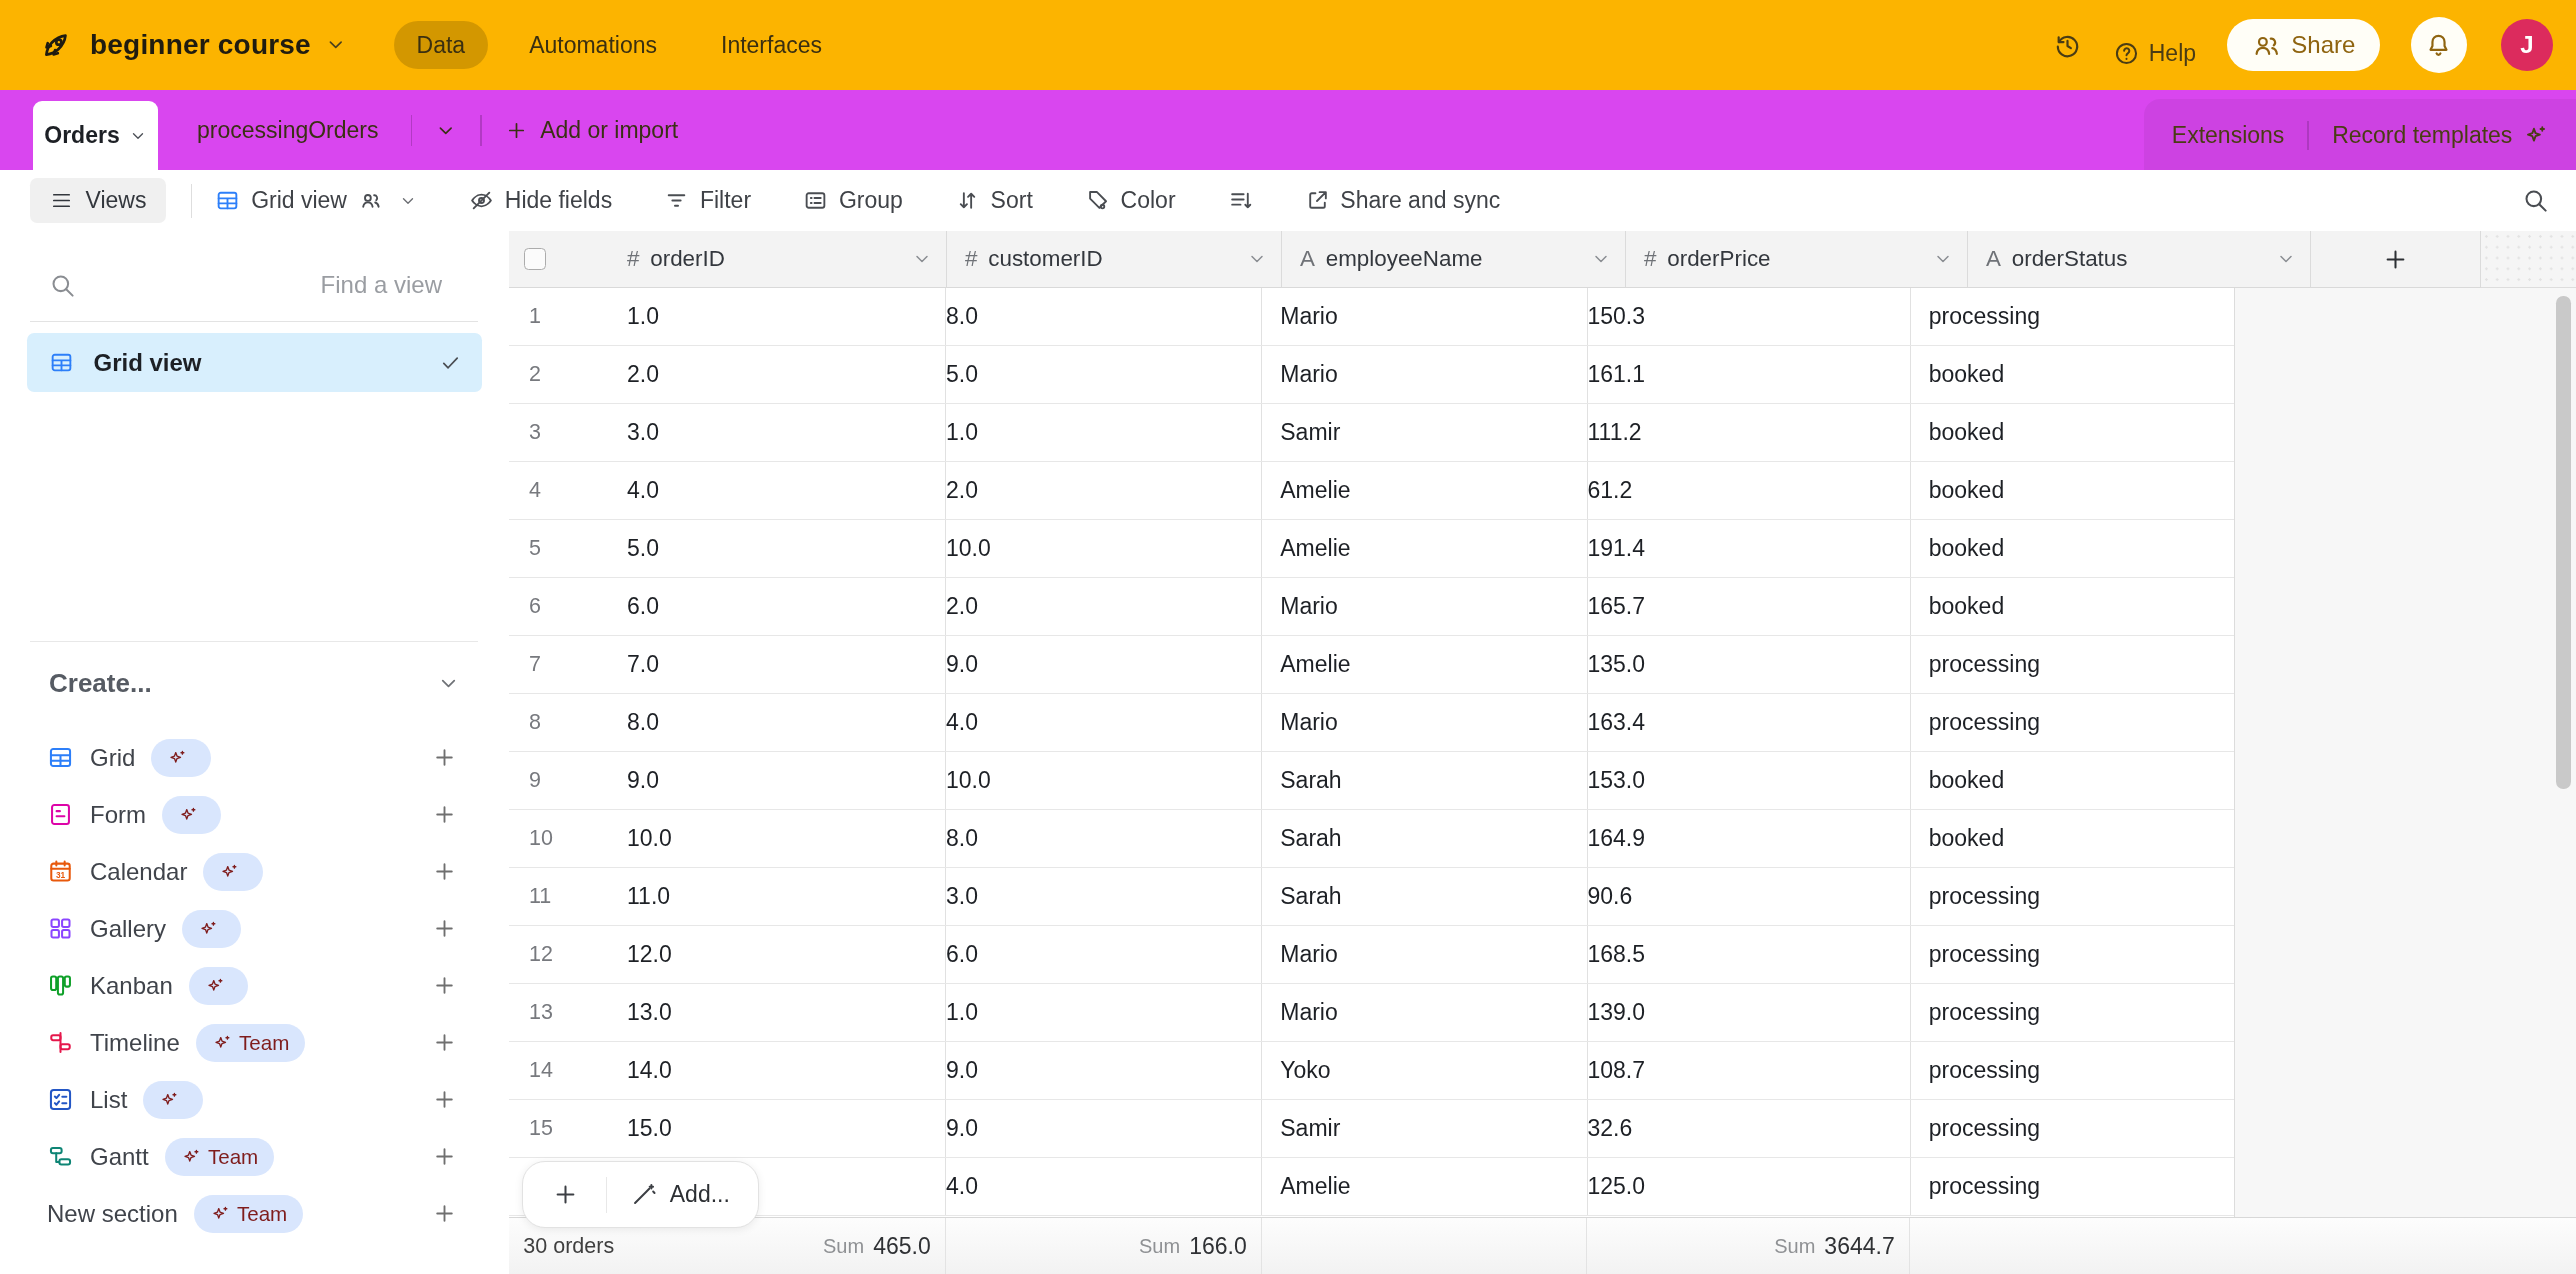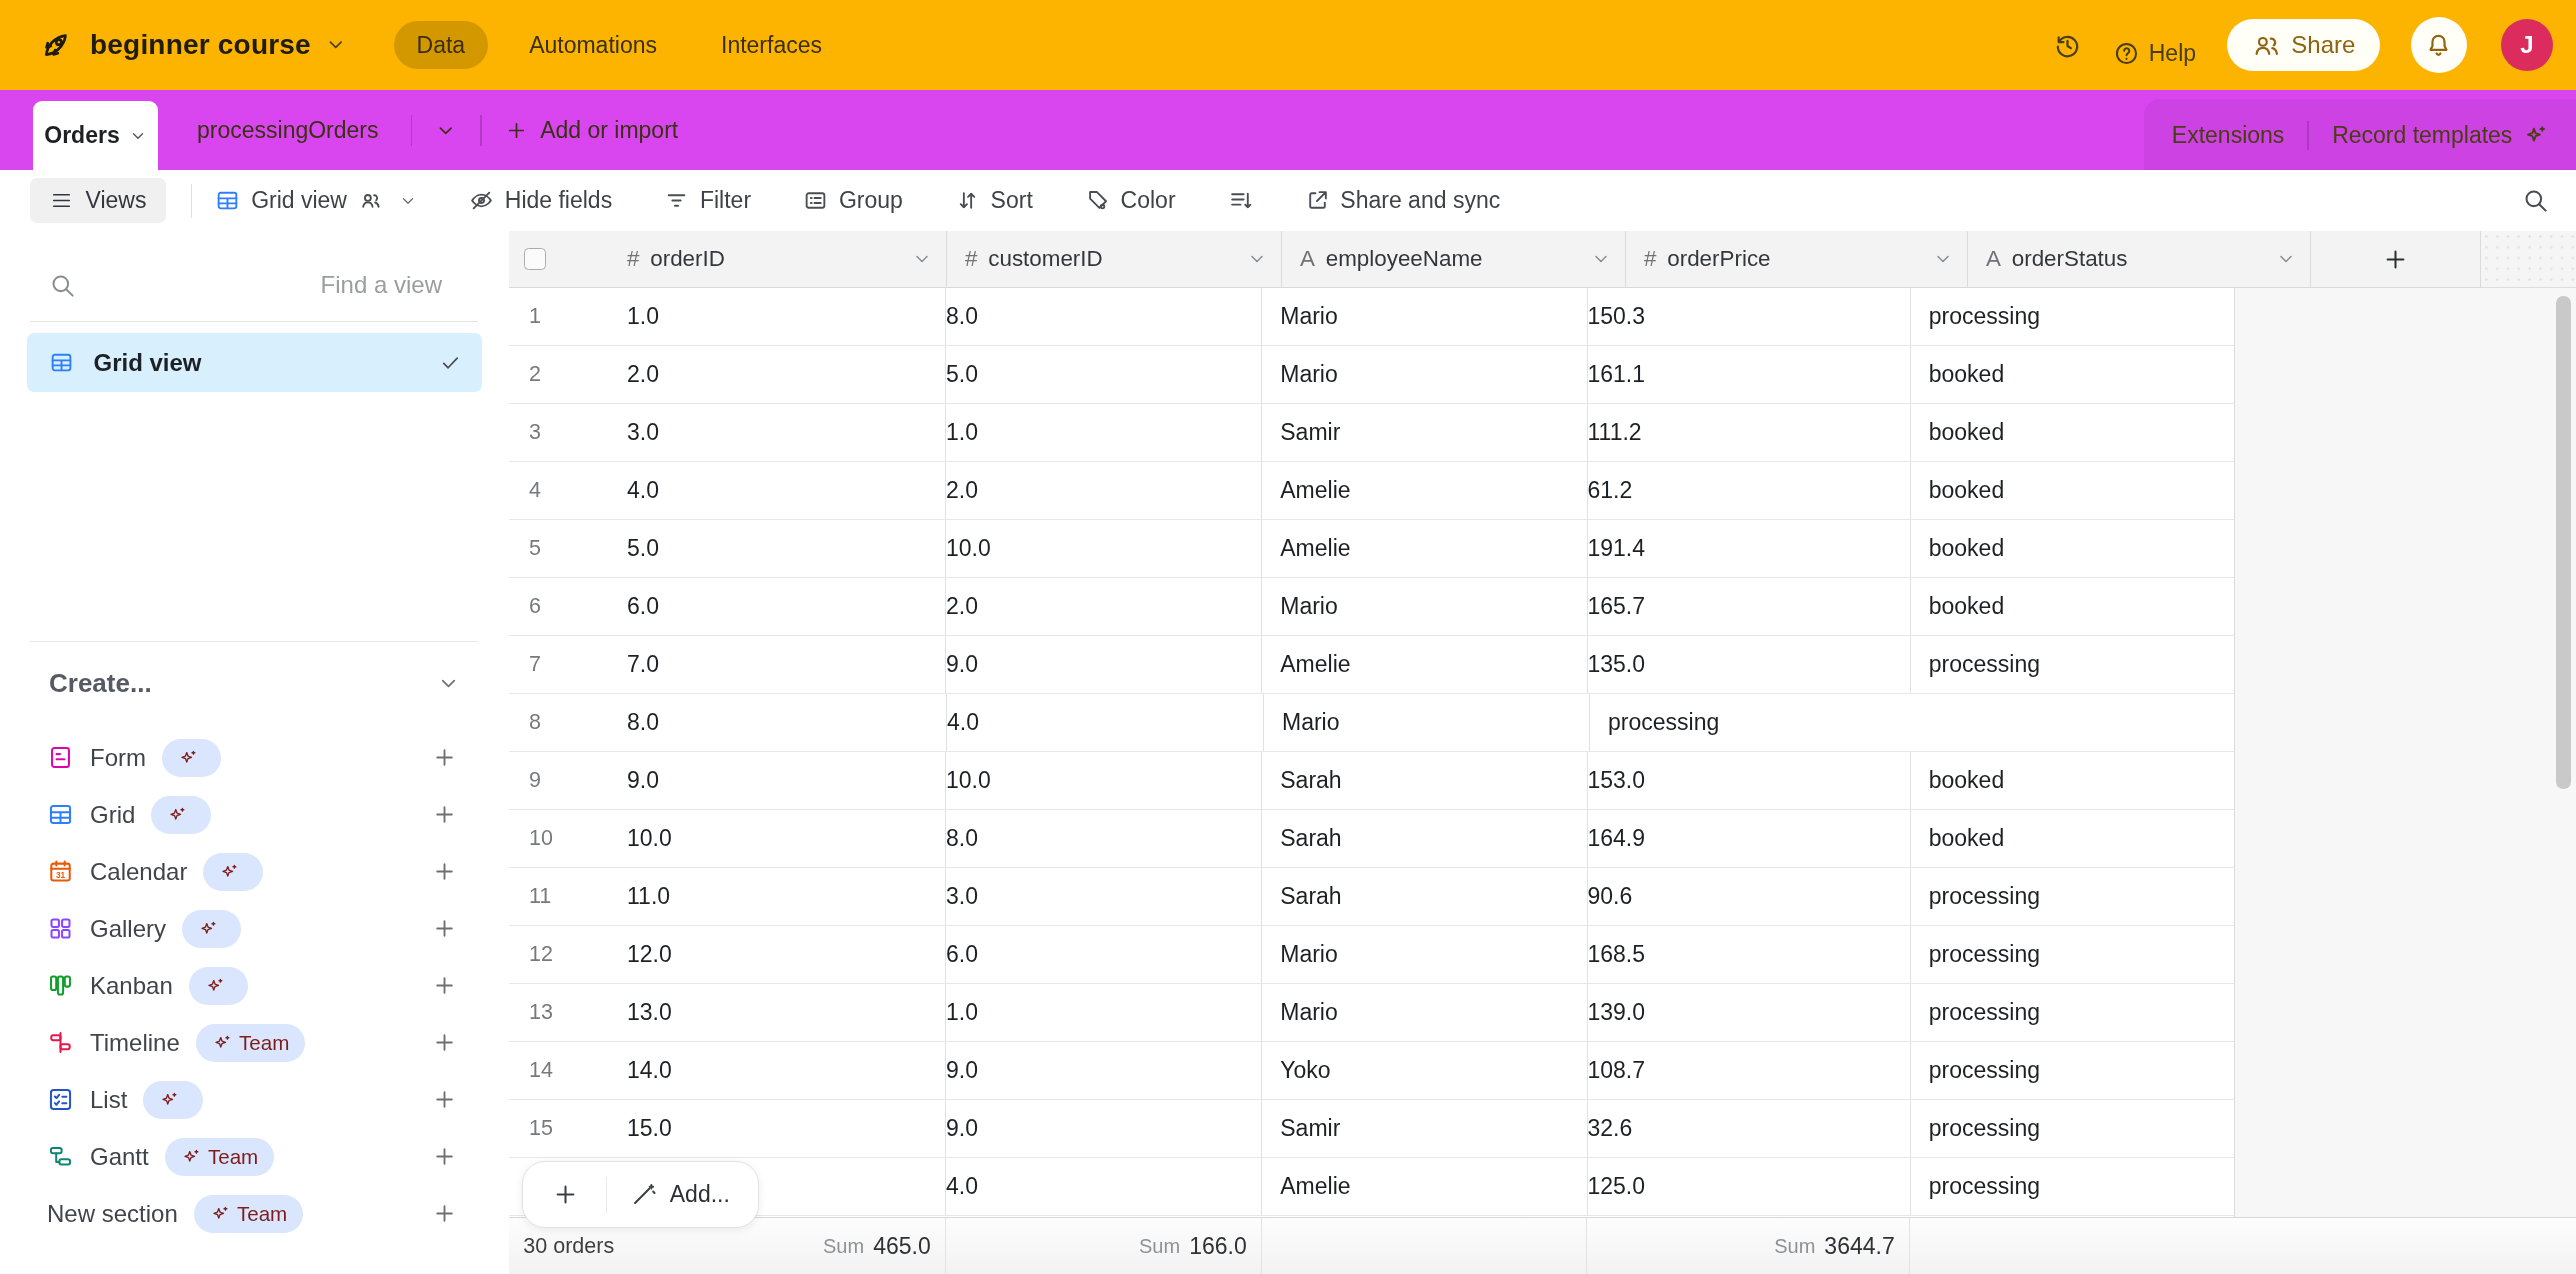--- a/index.html
+++ b/index.html
@@ -322,48 +322,48 @@
     </div>
     <div class="sb-divider"></div>
     <div class="sb-create">
       <span>Create...</span>
       <svg class="ic chev" viewBox="0 0 24 24">
           <path d="M6 9l6 6 6-6"></path>
         </svg>
     </div>
     <div id="create-items">
   <div class="citem">
+    <span class="cicon" style="color: rgb(45, 127, 249);">
+            <svg class="ic" viewBox="0 0 24 24">
+              <rect x="3.5" y="4.5" width="17" height="15" rx="2"></rect>
+              <path d="M3.5 10h17M12 10v9.5M3.5 14.8h17"></path>
+            </svg>
+          </span>
+    <span class="clabel">Grid</span>
+    <span class="cbadge" hidden="">
+      <svg class="ic spark" viewBox="0 0 24 24">
+        <path d="M10.5 5.5l1.5 4.2 4.2 1.5-4.2 1.5-1.5 4.2-1.5-4.2-4.2-1.5 4.2-1.5zM18.5 4v3.4M16.8 5.7h3.4"></path>
+      </svg>
+      <span class="cbadge-txt"></span>
+    </span>
+    <span class="cplus">
+      <svg class="ic" viewBox="0 0 24 24">
+              <path d="M12 5v14M5 12h14"></path>
+            </svg>
+    </span>
+  </div>
+
+  <div class="citem">
     <span class="cicon" style="color: rgb(221, 4, 168);">
             <svg class="ic" viewBox="0 0 24 24">
               <rect x="4.5" y="3.5" width="15" height="17" rx="2"></rect>
               <path d="M8.5 9h3M8.5 13.5h7"></path>
             </svg>
           </span>
     <span class="clabel">Form</span>
-    <span class="cbadge" hidden="">
-      <svg class="ic spark" viewBox="0 0 24 24">
-        <path d="M10.5 5.5l1.5 4.2 4.2 1.5-4.2 1.5-1.5 4.2-1.5-4.2-4.2-1.5 4.2-1.5zM18.5 4v3.4M16.8 5.7h3.4"></path>
-      </svg>
-      <span class="cbadge-txt"></span>
-    </span>
-    <span class="cplus">
-      <svg class="ic" viewBox="0 0 24 24">
-              <path d="M12 5v14M5 12h14"></path>
-            </svg>
-    </span>
-  </div>
-
-  <div class="citem">
-    <span class="cicon" style="color: rgb(45, 127, 249);">
-            <svg class="ic" viewBox="0 0 24 24">
-              <rect x="3.5" y="4.5" width="17" height="15" rx="2"></rect>
-              <path d="M3.5 10h17M12 10v9.5M3.5 14.8h17"></path>
-            </svg>
-          </span>
-    <span class="clabel">Grid</span>
     <span class="cbadge" hidden="">
       <svg class="ic spark" viewBox="0 0 24 24">
         <path d="M10.5 5.5l1.5 4.2 4.2 1.5-4.2 1.5-1.5 4.2-1.5-4.2-4.2-1.5 4.2-1.5zM18.5 4v3.4M16.8 5.7h3.4"></path>
       </svg>
       <span class="cbadge-txt"></span>
     </span>
     <span class="cplus">
       <svg class="ic" viewBox="0 0 24 24">
               <path d="M12 5v14M5 12h14"></path>
             </svg>
@@ -706,20 +706,23 @@
     <div class="cell cc0">
       <span class="rownum">8</span>
       <span class="val">8.0</span>
     </div>
     <div class="cell cc1 num">
             <span class="val">4.0</span>
           </div>
     <div class="cell cc2 txt">
             <span class="val">Mario</span>
           </div>
+    <div class="cell cc3 num">
+            <span class="val">163.4</span>
+          </div>
     <div class="cell cc4 txt">
             <span class="val">processing</span>
           </div>
   </div>
 
   <div class="row">
     <div class="cell cc0">
       <span class="rownum">9</span>
       <span class="val">9.0</span>
     </div>

